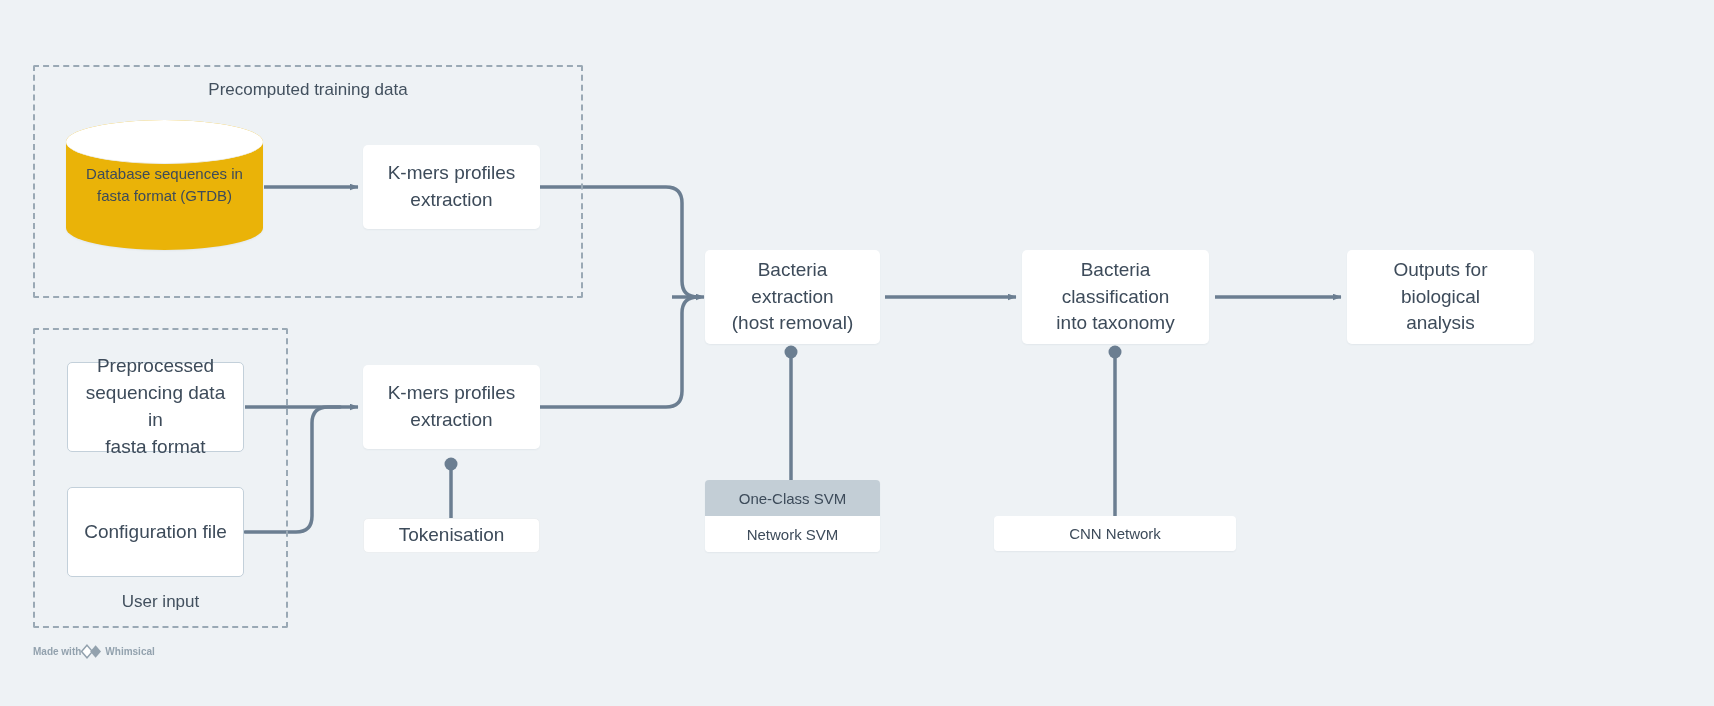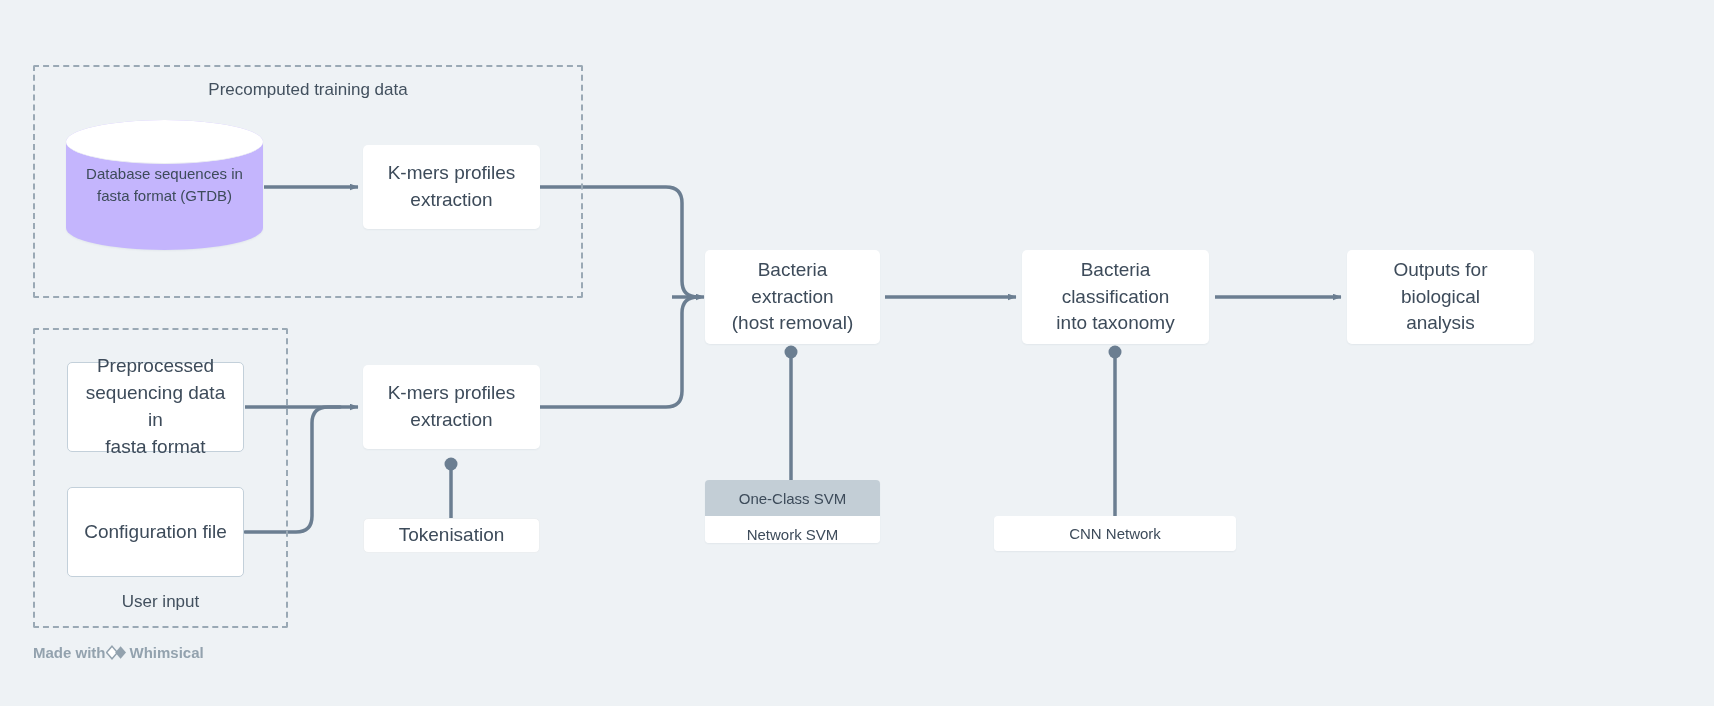--- a/index.html
+++ b/index.html
@@ -66,21 +66,21 @@
     box-shadow: none;
   }
   .node.plain {
     box-shadow: none;
     border: 1px solid #eceff1;
   }
 
   
   .cylinder {
     position: absolute;
-    background: #c4b5fd;
+    background: #eab308;
     border-radius: 50% / 22px;
     display: flex;
     align-items: center;
     justify-content: center;
     text-align: center;
     color: #3d4b5a;
     font-size: 15px;
     line-height: 1.45;
     box-shadow: 0 1px 2px rgba(40,60,80,0.06);
   }
@@ -121,21 +121,21 @@
   .stack-row.selected {
     background: #c3ced6;
   }
 
   
   .watermark {
     position: absolute;
     display: flex;
     align-items: center;
     color: #93a2ae;
-    font-size: 15px;
+    font-size: 10px;
     font-weight: bold;
   }
   .watermark .wm-logo {
     display: block;
     line-height: 0;
   }
 </style>
 </head>
 <body>
 
@@ -202,21 +202,21 @@
 
   <div class="node" style="left:1022px; top:218px; width:187px; height:94px; white-space:pre-line;">Bacteria classification
 into taxonomy</div>
 
   <div class="node" style="left:705px; top:218px; width:175px; height:94px; white-space:pre-line;">Bacteria extraction
 (host removal)</div>
 
   <div class="node" style="left:1347px; top:218px; width:187px; height:94px; white-space:pre-line;">Outputs for biological
 analysis</div>
 
-  <div class="stack" style="left:705px; top:448px; width:175px; height:63px;">
+  <div class="stack" style="left:705px; top:448px; width:175px; height:72px;">
     <div class="stack-row selected" style="height:36px;">One-Class SVM</div>
     <div class="stack-row" style="height:36px;">Network SVM</div>
   </div>
 
   <div class="stack" style="left:994px; top:484px; width:242px; height:35px;">
     <div class="stack-row" style="height:35px;">CNN Network</div>
   </div>
 
   <div class="watermark" style="left:33px; top:612px;">
     <span>Made with</span>

